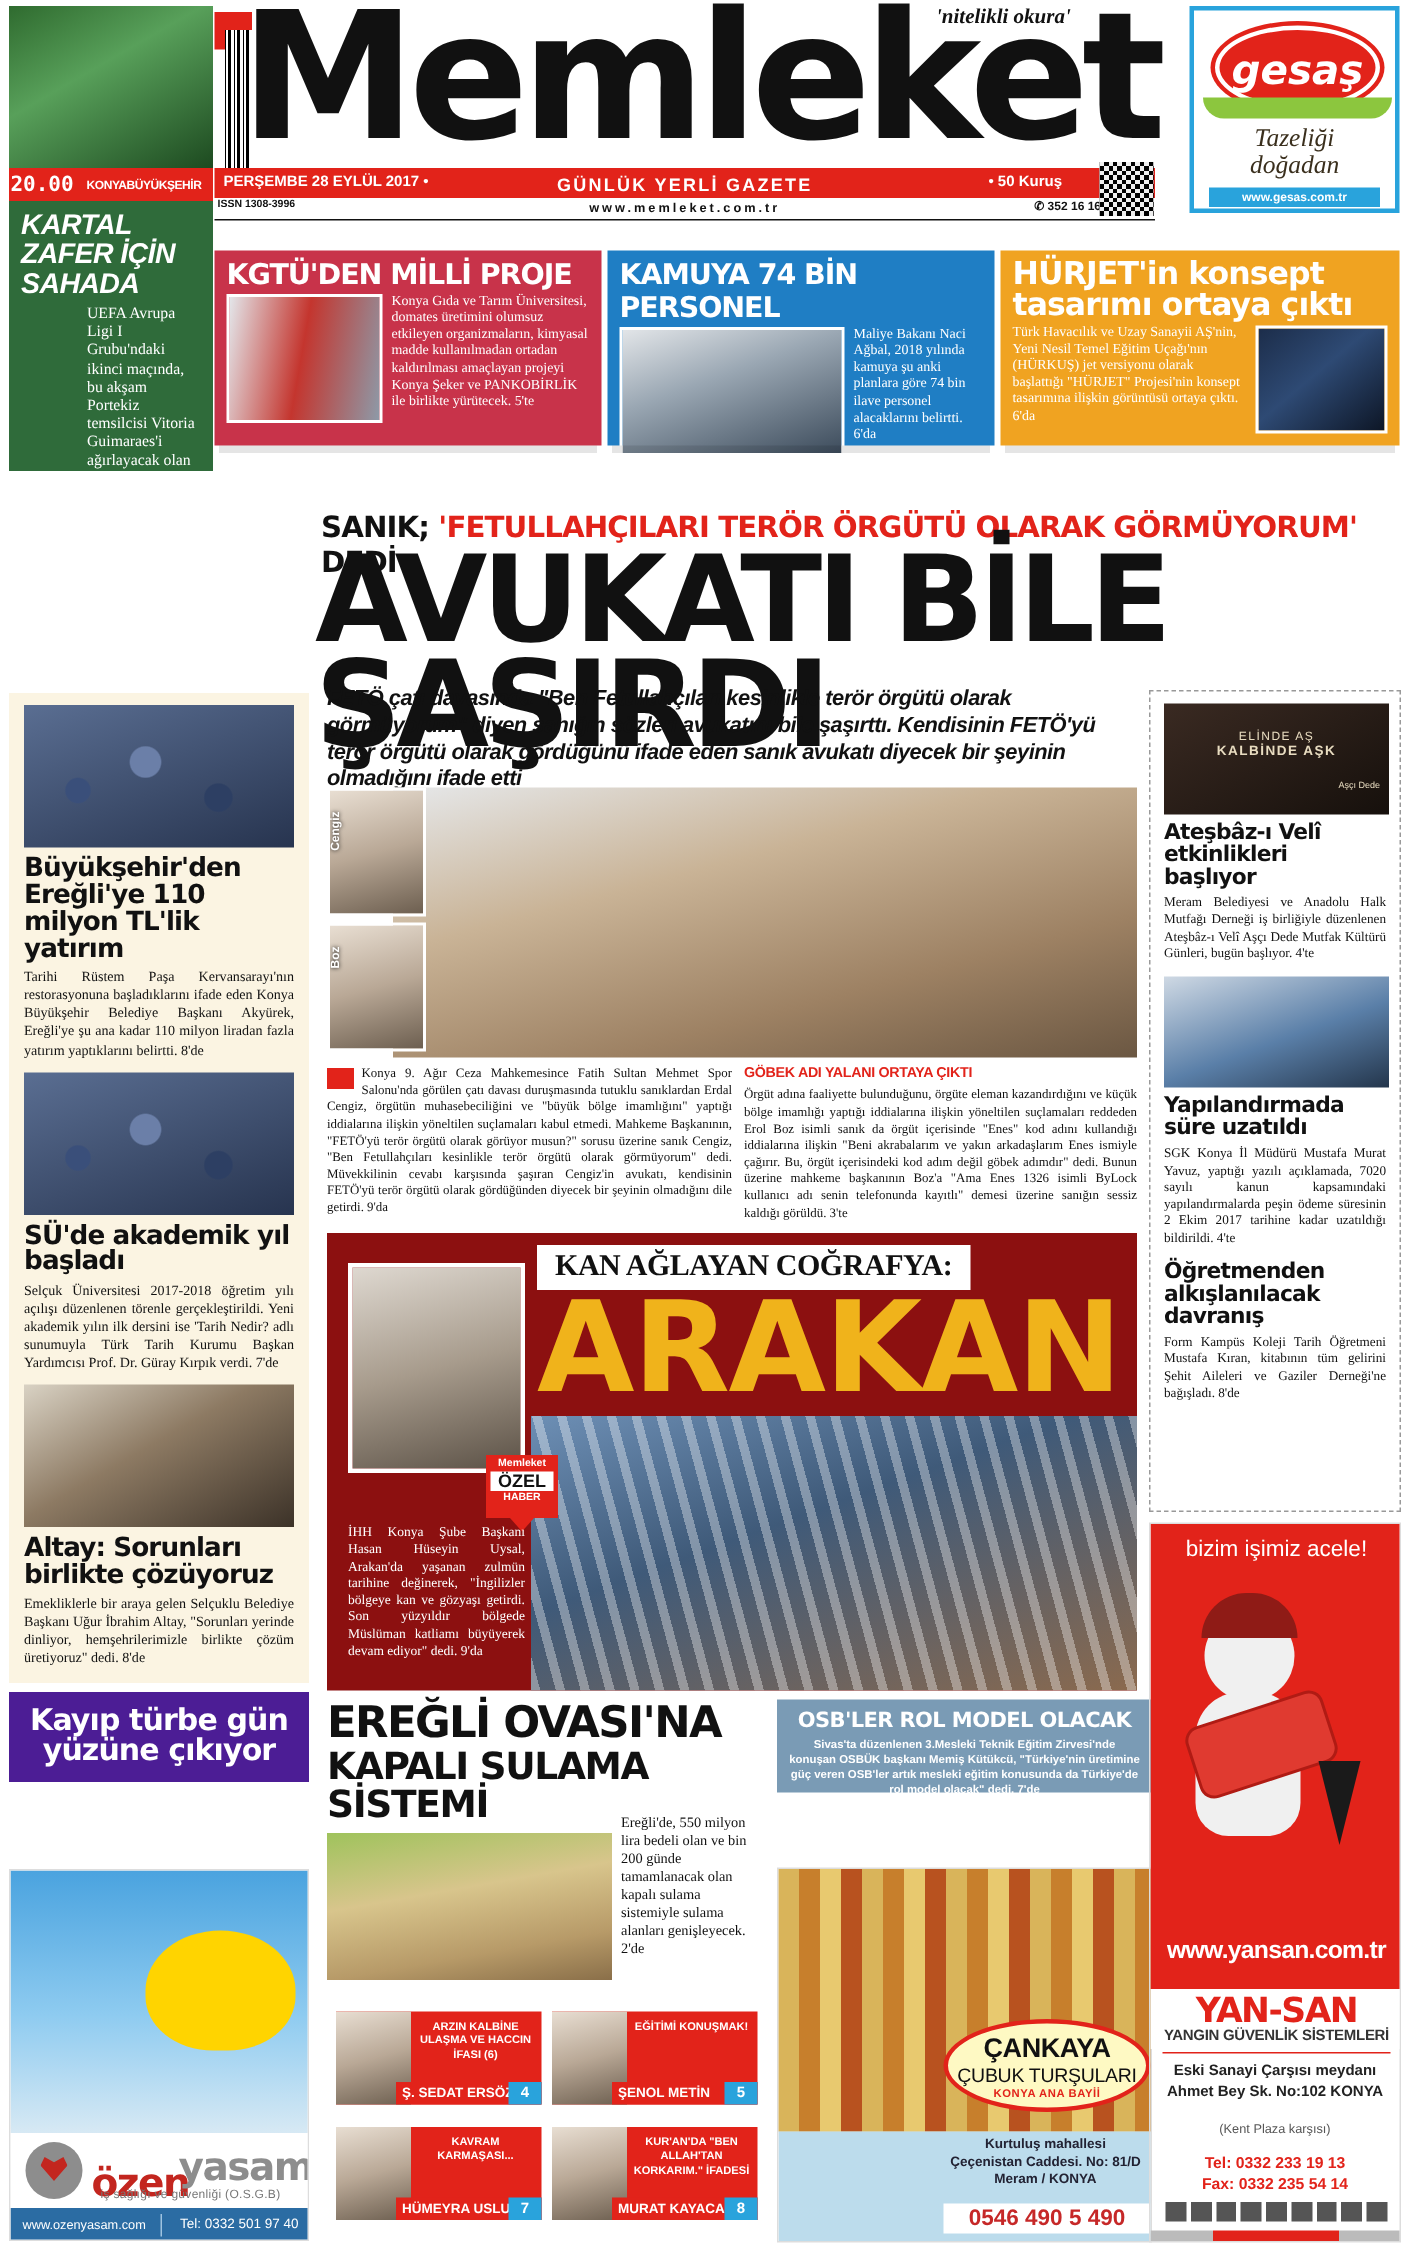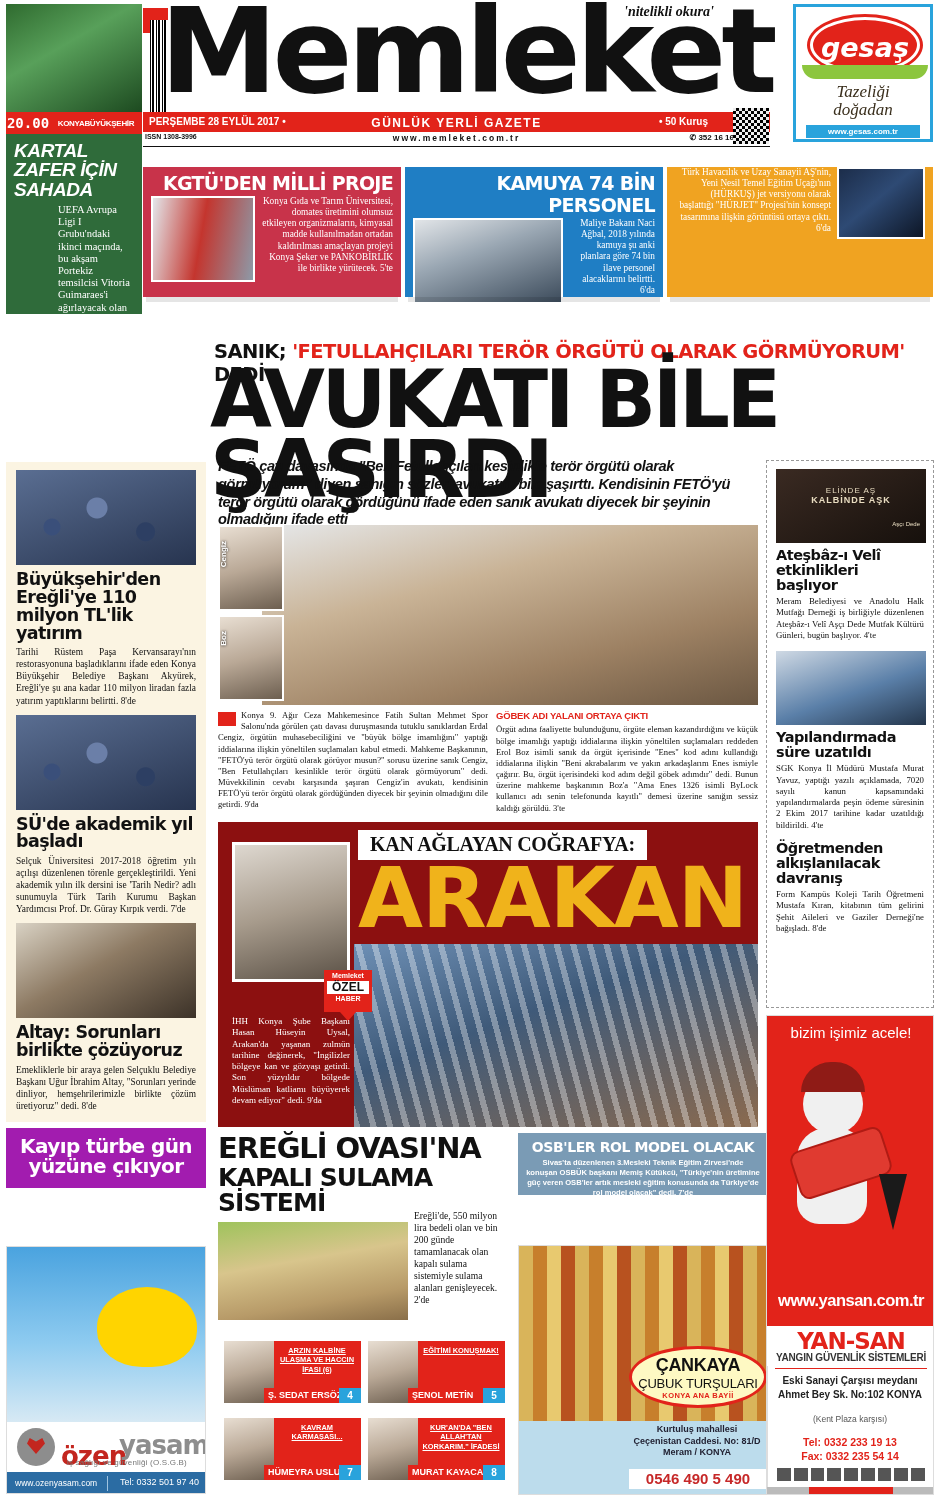--- a/index.html
+++ b/index.html
@@ -84,21 +84,21 @@
   .sp-tags { display:flex; height:22px; }
   .sp-tags .a { width:44px; background:#e2231a; color:#fff; font-size:14px; font-weight:bold;
                 display:flex; align-items:center; justify-content:center; font-family:"DejaVu Sans Mono",monospace;}
   .sp-tags .b { flex:1; background:#e2231a; color:#fff; font-size:8px; font-weight:bold;
                 display:flex; align-items:center; justify-content:center; letter-spacing:-.3px;}
   .sp-body { background:#2f6b3a; color:#fff; padding:7px 8px 10px; height:180px; }
   .sp-h { font-size:19px; font-weight:bold; font-style:italic; line-height:1.02; letter-spacing:-.4px; }
   .sp-t { font-size:10.5px; font-family:"Liberation Serif",serif; line-height:1.16; margin-top:5px;margin-left:44px; }
 
   
-  .tnews { position:absolute; top:167px; height:130px;text-align:right; }
+  .tnews { position:absolute; top:167px; height:130px; }
   .tnews .hd { font-size:19px; font-weight:bold; letter-spacing:-.7px; padding:5px 8px 2px;
                font-family:"DejaVu Sans",sans-serif; }
   .tnews .in { display:flex; gap:6px; padding:0 8px 8px; }
   .tnews .tx { font-size:9.3px; font-family:"Liberation Serif",serif; line-height:1.2; }
   #tn1 { left:143px; width:258px; background:#c8334a; color:#fff; }
   #tn2 { left:405px; width:258px; background:#1f7ec4; color:#fff; }
   #tn3 { left:667px; width:266px; background:#f0a321; color:#fff; }
   #tn3 .hd { font-size:21px; line-height:1.02; letter-spacing:-.6px; }
   .tn-shadow { position:absolute; bottom:-5px; left:3px; right:3px; height:5px; background:rgba(0,0,0,.10); }
 
@@ -152,21 +152,21 @@
   #eregli .h2 { font-size:25px; font-weight:bold; letter-spacing:-.9px; line-height:1;
                 font-family:"DejaVu Sans",sans-serif; margin-top:2px; }
   #eregli .pic { margin-top:7px; width:190px; height:98px; }
   #eregli .tx { position:absolute; left:196px; top:75px; width:92px; font-size:9.6px;
                 font-family:"Liberation Serif",serif; line-height:1.25; }
 
   
   .colcell { position:absolute; width:137px; height:62px; background:#e2231a; color:#fff; }
   .colcell .pic { position:absolute; left:0; top:0; width:50px; height:62px; }
   .colcell .t { position:absolute; left:52px; right:3px; top:5px; font-size:7.4px; font-weight:bold;
-                text-align:center; line-height:1.25;text-decoration:underline; }
+                text-align:center; line-height:1.25; }
   .colcell .n { position:absolute; left:40px; right:0; bottom:0; height:15px; background:#e2231a; }
   .colcell .n span { position:absolute; left:4px; top:2px; font-size:9px; font-weight:bold; }
   .colcell .num { position:absolute; right:0; bottom:0; width:22px; height:15px; background:#29a3dc;
                   color:#fff; font-size:10px; font-weight:bold; text-align:center; line-height:15px; }
   #cc1 { left:224px; top:1341px; }
   #cc2 { left:368px; top:1341px; }
   #cc3 { left:224px; top:1418px; }
   #cc4 { left:368px; top:1418px; }
 
   
@@ -188,21 +188,21 @@
                    font-weight:bold; line-height:1.3; color:#223; }
   #cankaya .tel { position:absolute; left:110px; top:48px; width:138px; height:20px; background:#fff;
                   color:#c62828; font-size:15px; font-weight:bold; text-align:center; line-height:20px; }
 
   
   #leftcol { left:6px; top:462px; width:200px; background:#fbf4e2; padding:8px 10px 10px; }
   .lc-h { font-size:17.5px; font-weight:bold; letter-spacing:-.6px; line-height:1.02;
           font-family:"DejaVu Sans",sans-serif; }
   .lc-t { font-size:9.4px; font-family:"Liberation Serif",serif; line-height:1.28; text-align:justify; margin-top:4px; }
   .lc-pic { width:180px; height:95px; margin:8px 0 6px; }
-  #turbe { left:6px; top:1128px; width:200px; background:#a21caf; color:#fff; padding:8px 10px 11px; }
+  #turbe { left:6px; top:1128px; width:200px; background:#4c1d95; color:#fff; padding:8px 10px 11px; }
   #turbe .h { font-size:20px; font-weight:bold; text-align:center; line-height:1.02; letter-spacing:-.6px;
               font-family:"DejaVu Sans",sans-serif; }
   #turbe .t { font-size:8.6px; font-weight:bold; text-align:center; line-height:1.3; margin-top:5px; }
   #ozen { left:6px; top:1246px; width:200px; height:248px; border:1px solid #ddd; overflow:hidden; }
   #ozen .pic { width:200px; height:175px; position:relative; }
   #ozen .helmet { position:absolute; left:90px; top:40px; width:100px; height:80px; background:#ffd400;
                   border-radius:50% 50% 45% 45%; }
   #ozen .logo { position:absolute; left:0; top:175px; width:200px; height:50px; background:#fff; }
   #ozen .gear { position:absolute; left:10px; top:6px; width:38px; height:38px; background:#8d8d8d;
                 border-radius:50%; }
@@ -322,20 +322,21 @@
   <div class="tnews" id="tn2">
     <div class="hd">KAMUYA 74 BİN PERSONEL</div>
     <div class="in">
       <div class="ph pres" style="width:150px;height:86px;flex:none;border:2px solid #fff"></div>
       <div class="tx">Maliye Bakanı Naci Ağbal, 2018 yılında kamuya şu anki planlara göre 74 bin ilave personel alacaklarını belirtti. 6'da</div>
     </div>
     <div class="tn-shadow"></div>
   </div>
 
   <div class="tnews" id="tn3">
+    <div class="hd">HÜRJET'in konsept tasarımı ortaya çıktı</div>
     <div class="in">
       <div class="tx">Türk Havacılık ve Uzay Sanayii AŞ'nin, Yeni Nesil Temel Eğitim Uçağı'nın (HÜRKUŞ) jet versiyonu olarak başlattığı "HÜRJET" Projesi'nin konsept tasarımına ilişkin görüntüsü ortaya çıktı. 6'da</div>
       <div class="ph jet" style="width:88px;height:72px;flex:none;border:2px solid #fff"></div>
     </div>
     <div class="tn-shadow"></div>
   </div>
 
   <div class="abs" id="kicker">
     <span>SANIK; </span><span class="red">'FETULLAHÇILARI TERÖR ÖRGÜTÜ OLARAK GÖRMÜYORUM'</span><span> DEDİ</span>
   </div>

